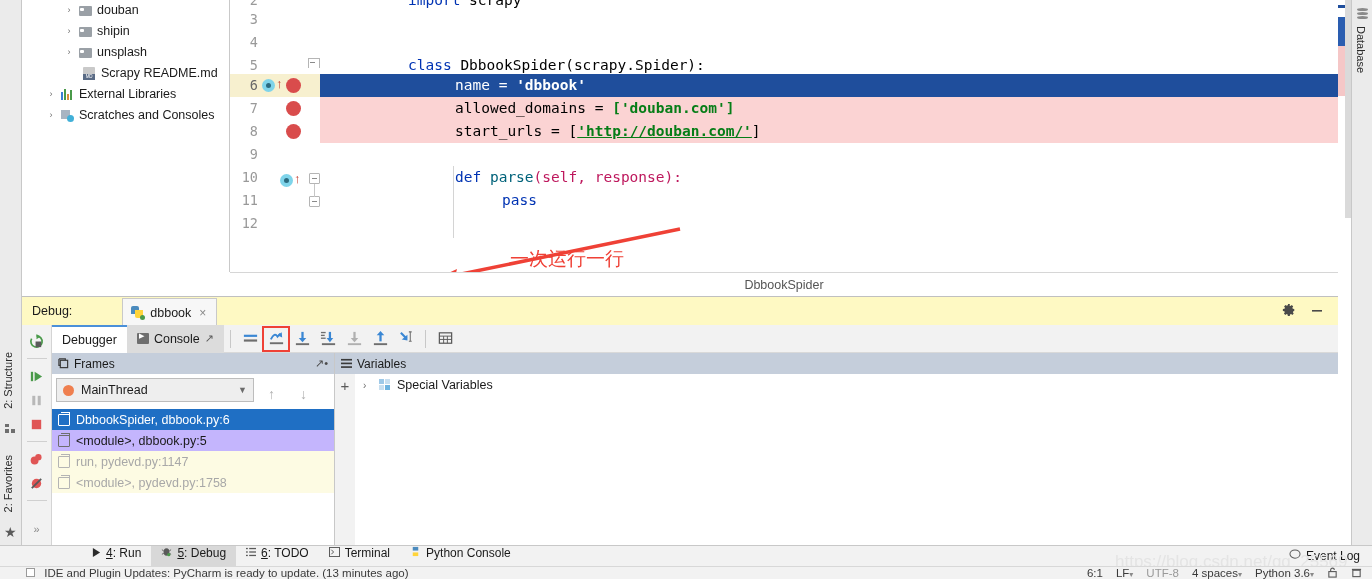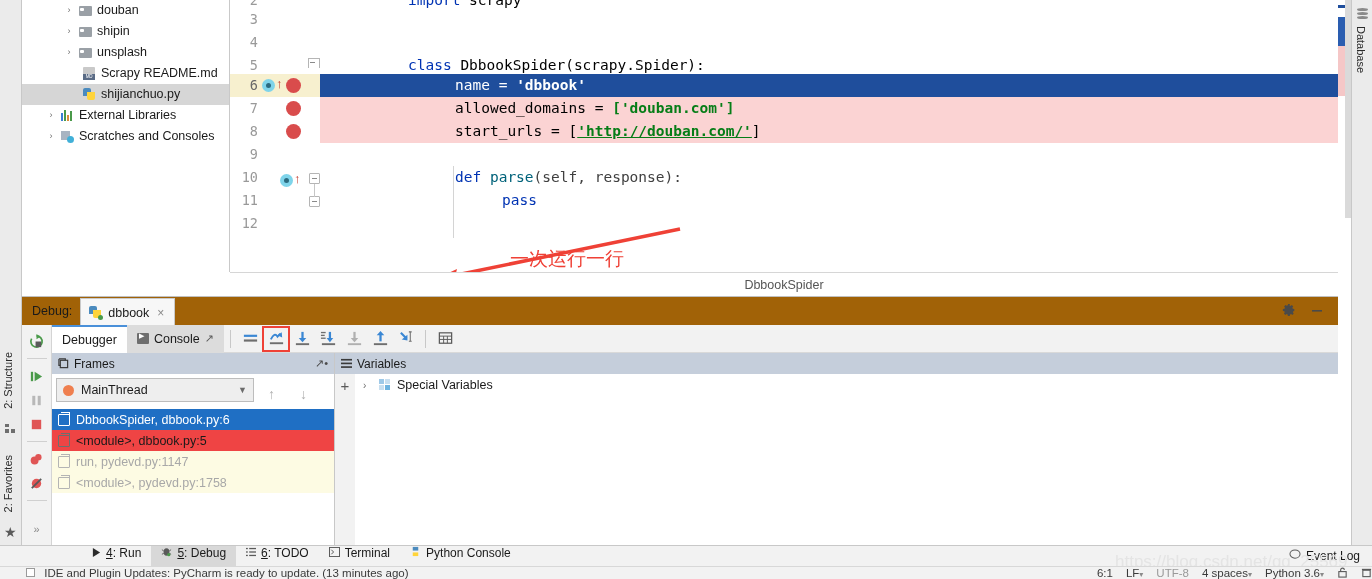--- a/index.html
+++ b/index.html
@@ -133,21 +133,21 @@
   .codeline {
     position:absolute; left:0; height:23px; line-height:23px; white-space:pre;
     font-family:"DejaVu Sans Mono", monospace; font-size:14.5px;
   }
   .rowbg { position:absolute; left:0; right:0; height:23px; }
   .rowbg.sel { background:#1f4e9c; }
   .rowbg.err { background:#fbd3d3; }
   .k  { color:#0033b3; }
   .cls{ color:#000000; }
   .fn { color:#00627a; }
-  .sp { color:#404040; }
+  .sp { color:#be185d; }
   .st { color:#067d17; font-weight:bold; }
   .stw{ color:#ffffff; font-weight:bold; }
   .pn { color:#000000; }
   .mod{ color:#000000; }
   .lnk{ color:#067d17; font-weight:bold; text-decoration:underline; }
   .wht{ color:#ffffff; }
   .vline { position:absolute; width:1px; background:#d4d4d4; }
 
   
   .annot {
@@ -189,22 +189,22 @@
     position:absolute; left:5px; top:8px; width:11px; height:12px;
   }
   .db-ico i {
     position:absolute; left:0; width:11px; height:3px; border-radius:50%;
     background:#8a8a8a; border:0;
   }
 
   
   .debug-titlebar {
     position:absolute; left:22px; top:296px; width:1316px; height:29px;
-    background:#a16207; border-top:1px solid #c0c0c0;
-    display:flex; align-items:center;
+    background:#fef9c3; border-top:1px solid #c0c0c0;
+    display:flex; align-items:center;gap:42px;
   }
   .debug-label { margin-left:10px; font-size:12.5px; color:#1a1a1a; }
   .dbg-tab {
     margin-left:8px; height:28px; padding:0 10px 0 8px;
     background:#f7f7f7; border:1px solid #c9c9c9; border-bottom:none;
     display:flex; align-items:center; gap:6px; font-size:12.5px;
     position:relative; top:1px;
   }
   .pytab-ico { width:13px; height:13px; position:relative; }
   .pytab-ico .b1 { position:absolute; left:0; top:0; width:8px; height:8px; background:#4b8bbe; border-radius:2px 2px 0 0;}
@@ -266,21 +266,21 @@
   .nav-ar {
     position:absolute; top:33px; font-size:14px; color:#b0b0b0;
   }
   .frame-list { position:absolute; left:0; top:56px; right:0; bottom:0; }
   .frm {
     height:21px; display:flex; align-items:center; padding-left:6px;
     font-size:12.5px; gap:6px; white-space:nowrap;
   }
   .frm.sel { background:#1f6fc4; color:#ffffff; }
   .frm.dim { background:#fdfbe3; color:#a8a8a8; }
-  .frm.plain { background:#ef4444; }
+  .frm.plain { background:#c4b5fd; }
   .frm-ico { width:12px; height:12px; border:1.5px solid #6e6e6e; border-radius:1px; position:relative; flex:0 0 12px; }
   .frm-ico:after { content:""; position:absolute; left:2px; top:-3px; width:8px; height:8px; border:1.5px solid #6e6e6e; border-bottom:none; border-left:none; }
   .frm.sel .frm-ico { border-color:#ffffff; }
   .frm.sel .frm-ico:after { border-color:#ffffff; }
   .frm.dim .frm-ico { border-color:#b4b4b4; }
   .frm.dim .frm-ico:after { border-color:#b4b4b4; }
 
   .frames-side {
     position:absolute; left:335px; top:374px; width:20px; height:171px;
     background:#f2f2f2; display:flex; flex-direction:column;
@@ -313,21 +313,21 @@
   .tw.active { background:#d8d8d8; }
   .tw u { text-decoration:underline; }
   .eventlog { margin-left:auto; display:flex; align-items:center; gap:5px; padding-right:12px; }
 
   .status-bar {
     position:absolute; left:0; top:566px; width:1372px; height:13px;
     background:#f2f2f2; border-top:1px solid #d8d8d8;
     display:flex; align-items:center; font-size:11.5px; color:#3a3a3a;
   }
   .status-left { padding-left:26px; white-space:nowrap; }
-  .status-right { margin-left:auto; display:flex; align-items:center; gap:13px; white-space:nowrap; }
+  .status-right { margin-left:auto; display:flex; align-items:center; gap:13px; padding-right:10px; white-space:nowrap; }
   .caret { color:#8a8a8a; font-size:8px; }
 
   .watermark {
     position:absolute; left:1115px; top:552px;
     font-size:17px; color:#e4e4e4; white-space:nowrap;
     font-family:"Liberation Sans", sans-serif;
   }
 
   .sb-checkbox {
     width:9px; height:9px; border:1px solid #9a9a9a; background:#fff;
@@ -381,29 +381,20 @@
     <div class="tnode" style="padding-left:58px;">
       <span class="ticon">
         <span class="mdfile">
             <span class="pg"></span>
             <span class="tag">MD</span>
           </span>
       </span>
       <span class="tlabel">Scrapy README.md</span>
     </div>
 
-    <div class="tnode sel" style="padding-left:58px;">
-      <span class="ticon">
-        <span class="pyfile">
-            <span class="b1"></span>
-            <span class="b2"></span>
-          </span>
-      </span>
-      <span class="tlabel">shijianchuo.py</span>
-    </div>
 
     <div class="tnode" style="padding-left:22px;">
       <span class="arrow">›</span>
       <span class="ticon">
         <span class="libs">
             <i style="height:8px;background:#3b7fd4;"></i>
             <i style="height:11px;background:#4a9a4a;"></i>
             <i style="height:6px;background:#d98d3a;"></i>
             <i style="height:10px;background:#4a9a4a;"></i>
           </span>

